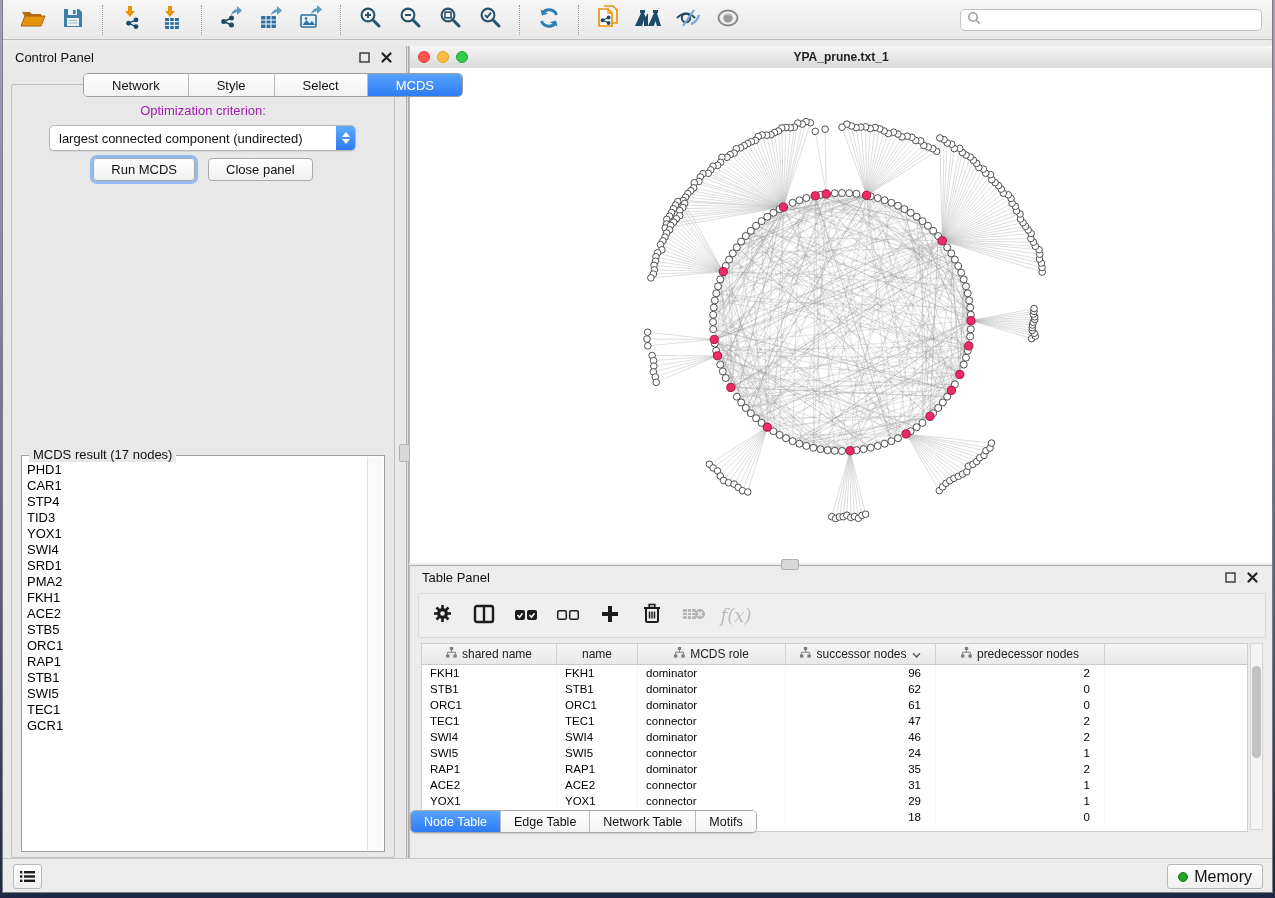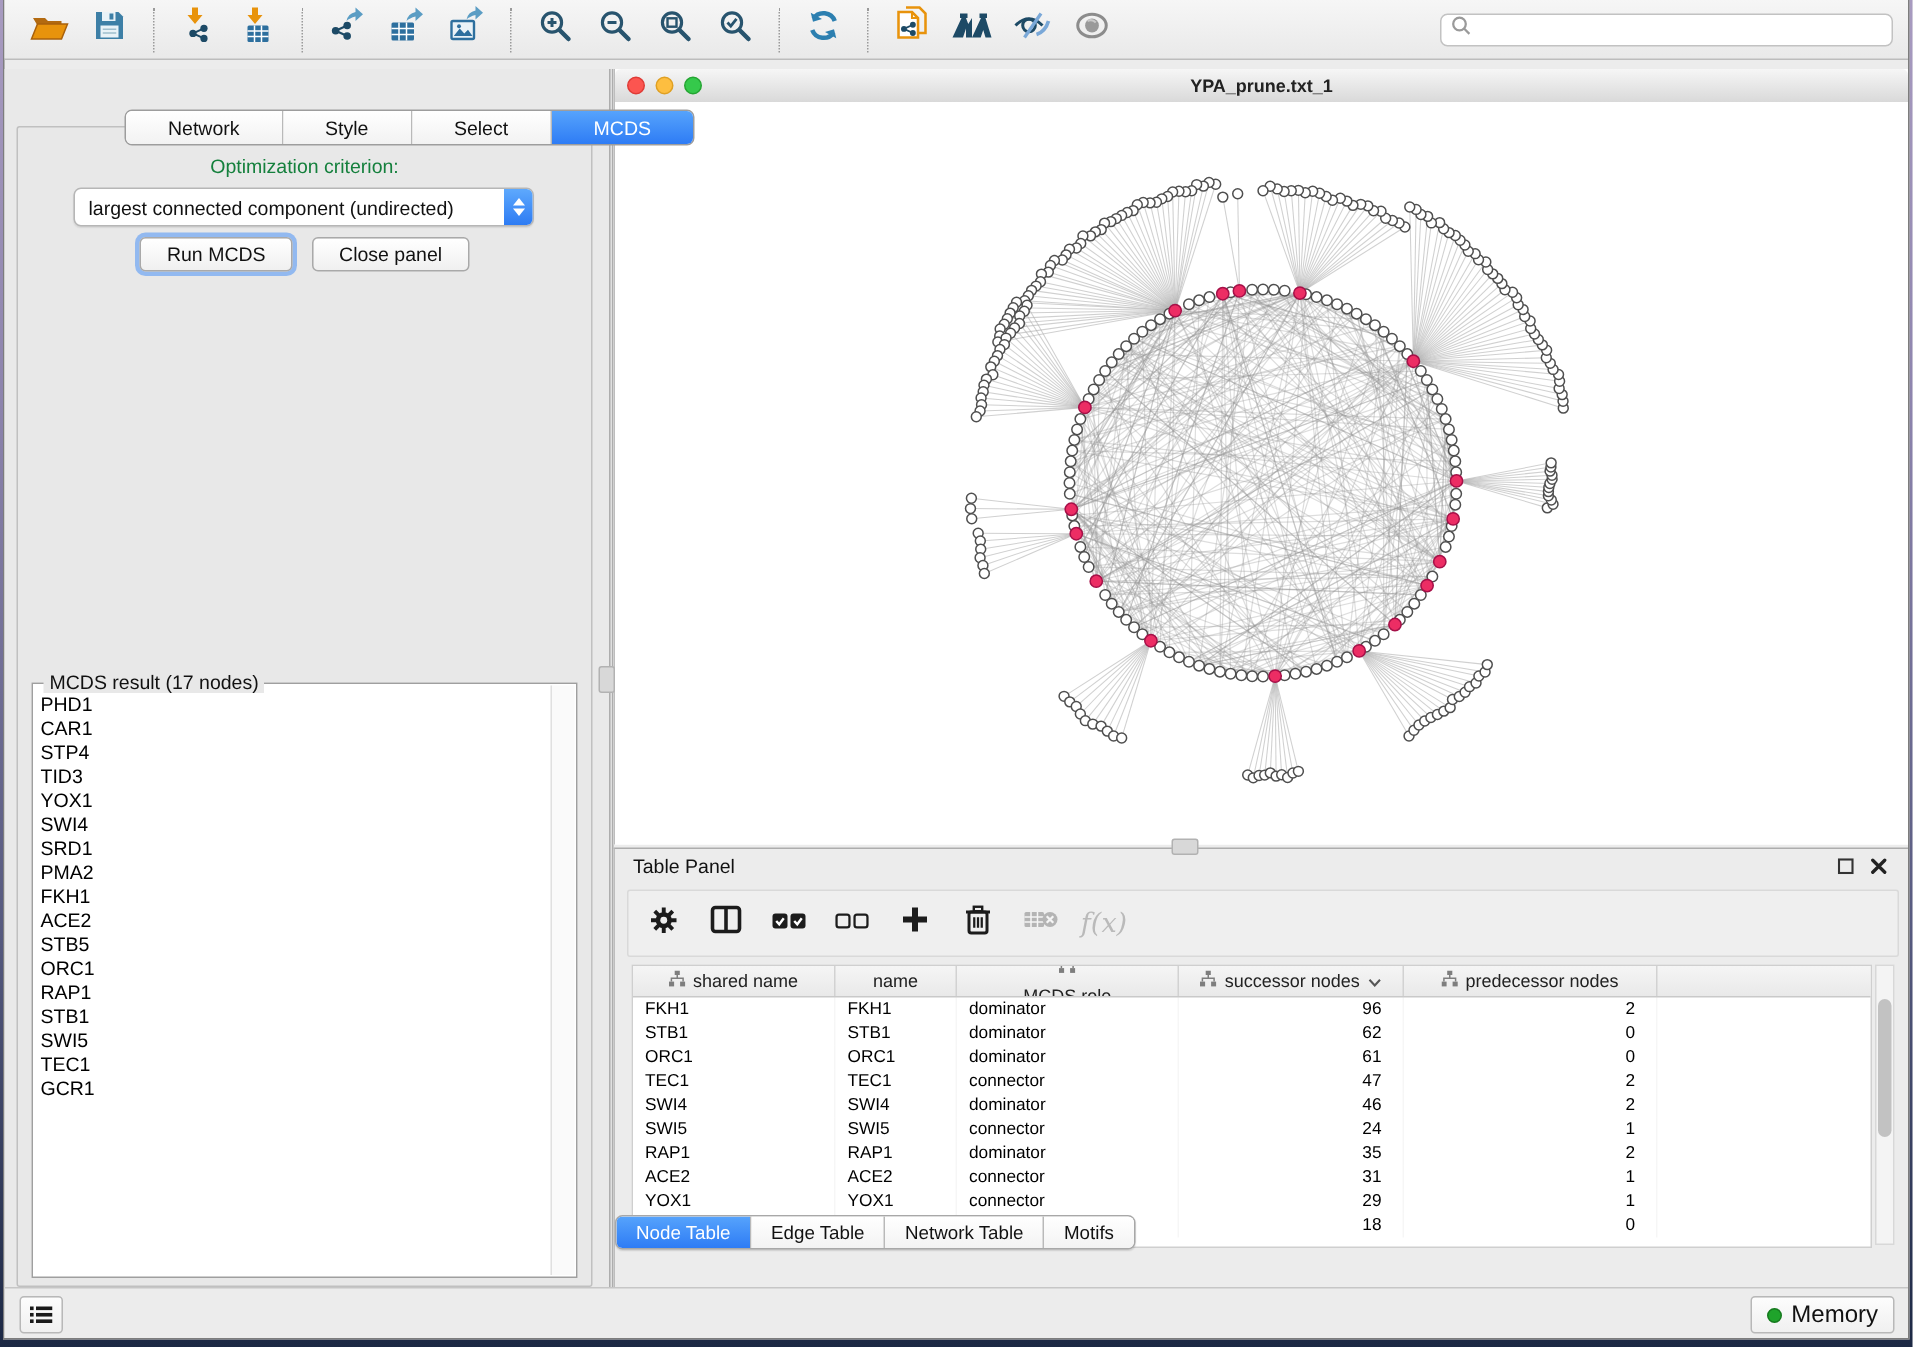--- a/index.html
+++ b/index.html
@@ -27,21 +27,21 @@
   .panel-head .sp{flex:1;}
   .phbtn{width:16px;height:16px;display:flex;align-items:center;justify-content:center;margin-left:6px;}
   .cp-tabs{position:absolute;left:80px;top:27px;display:flex;height:22px;z-index:3;
     border:1px solid #9d9d9d;border-radius:5px;overflow:hidden;background:#fff;}
   .cp-tab{display:flex;align-items:center;justify-content:center;font-size:13px;color:#111;
     background:linear-gradient(#ffffff,#f2f2f2);border-right:1px solid #b9b9b9;padding:0 28px;cursor:default;}
   .cp-tab:last-child{border-right:none;}
   .cp-tab.active{background:linear-gradient(#56a3fc,#2e7cf5);color:#fff;}
   .cp-body{position:absolute;left:8px;right:11px;top:38px;bottom:1px;background:#e8e8e8;
     border:1px solid #c0c0c0;border-radius:2px;}
-  .opt-label{position:absolute;left:0;right:0;top:18px;text-align:center;font-size:13px;color:#15803d;}
+  .opt-label{position:absolute;left:0;right:0;top:18px;text-align:center;font-size:13px;color:#a21caf;}
   .dropdown{position:absolute;left:37px;right:38px;top:40px;height:24px;background:#fff;
     border:1px solid #b6b6b6;border-radius:5px;display:flex;align-items:center;box-shadow:0 1px 1px rgba(0,0,0,.08);}
   .dropdown .dval{flex:1;font-size:13px;color:#111;padding-left:9px;white-space:nowrap;overflow:hidden;}
   .dropdown .stepper{width:19px;align-self:stretch;border-radius:0 4px 4px 0;
     background:linear-gradient(#5ea9fd,#2d7bf3);display:flex;flex-direction:column;align-items:center;justify-content:center;gap:2px;}
   .stepper i{display:block;width:0;height:0;border-left:4px solid transparent;border-right:4px solid transparent;}
   .stepper .up{border-bottom:5px solid #fff;}
   .stepper .dn{border-top:5px solid #fff;}
   .btnrow{position:absolute;left:0;right:0;top:73px;display:flex;justify-content:center;gap:13px;}
   .mbtn{height:21px;padding:0 17px;background:linear-gradient(#ffffff,#f0f0f0);border:1px solid #a9a9a9;
@@ -249,20 +249,34 @@
             <circle cx="6" cy="6" r="4.2" fill="none" stroke="#9a9a9a" stroke-width="1.5"></circle>
             <line x1="9.2" y1="9.2" x2="12.6" y2="12.6" stroke="#9a9a9a" stroke-width="1.5"></line>
           </svg></span>
       <input placeholder="" style="">
     </div>
   </div>
 
   <div class="content">
 
     <div class="cpanel">
+      <div class="panel-head">
+        <span>Control Panel</span>
+        <span class="sp"></span>
+        <span class="phbtn">
+          <svg width="11" height="11" viewBox="0 0 11 11">
+              <rect x="1" y="1" width="9" height="9" fill="none" stroke="#333" stroke-width="1.4"></rect>
+            </svg>
+        </span>
+        <span class="phbtn">
+          <svg width="11" height="11" viewBox="0 0 11 11">
+              <path d="M1.5 1.5 L9.5 9.5 M9.5 1.5 L1.5 9.5" stroke="#222" stroke-width="2.2" stroke-linecap="round"></path>
+            </svg>
+        </span>
+      </div>
       <div class="cp-tabs" id="cp-tabs">
           <div class="cp-tab">Network</div>
           <div class="cp-tab">Style</div>
           <div class="cp-tab">Select</div>
           <div class="cp-tab active">MCDS</div>
         </div>
       <div class="cp-body">
         <div class="opt-label">Optimization criterion:</div>
         <div class="dropdown">
           <span class="dval">largest connected component (undirected)</span>
@@ -1285,21 +1299,21 @@
                     <rect x="0" y="7.4" width="3.4" height="3.2"></rect>
                     <rect x="7.4" y="7.4" width="3.4" height="3.2"></rect>
                   </g>
                   <path d="M5.5 3 v2.2 M1.6 7.4 v-2.2 h7.8 v2.2" fill="none" stroke="#7e7e7e" stroke-width="1"></path>
                 </svg></span>
               <span>shared name</span>
             </div>
             <div class="th" style="width: 81px;">
               <span>name</span>
             </div>
-            <div class="th" style="width: 148px; flex-direction: column;">
+            <div class="th" style="width: 148px;">
               <span><svg width="11" height="11" viewBox="0 0 11 11">
                   <g fill="#7e7e7e">
                     <rect x="3.8" y="0" width="3.4" height="3"></rect>
                     <rect x="0" y="7.4" width="3.4" height="3.2"></rect>
                     <rect x="7.4" y="7.4" width="3.4" height="3.2"></rect>
                   </g>
                   <path d="M5.5 3 v2.2 M1.6 7.4 v-2.2 h7.8 v2.2" fill="none" stroke="#7e7e7e" stroke-width="1"></path>
                 </svg></span>
               <span>MCDS role</span>
             </div>

